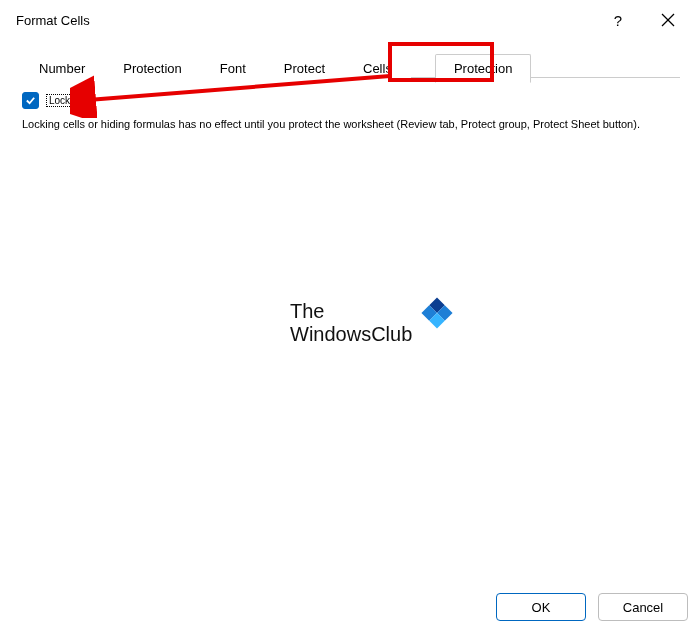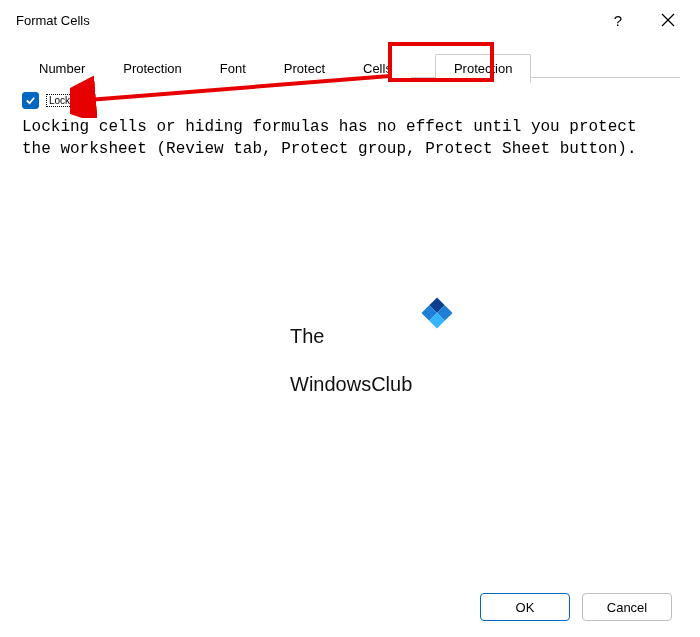--- a/index.html
+++ b/index.html
@@ -97,52 +97,50 @@
   .cb.checked svg { width: 11px; height: 11px; }
   .cb-label {
     font-size: 10px;
   }
   .cb-label.focused {
     border: 1px dotted #000;
     padding: 0 2px;
   }
   .info-text {
     margin-top: 8px;
-    font-size: 16px;
+    font-size: 11px;
     line-height: 1.35;
     max-width: 640px;
-    font-family: Liberation Mono, monospace;
   }
   .watermark {
     position: absolute;
     top: 300px;
     left: 290px;
     display: flex;
     align-items: flex-start;
     gap: 14px;
   }
   .wm-text {
     font-size: 20px;
     line-height: 1.15;
     color: #111;
     font-weight: 400;
-    margin-top: 25px;
   }
   .wm-logo {
     width: 22px;
     height: 22px;
     transform: rotate(45deg);
     margin-top: 2px;
   }
   .wm-logo .q { width: 11px; height: 11px; float: left; }
   .buttons {
     display: flex;
     justify-content: flex-end;
     gap: 12px;
-    padding: 10px 28px 16px 20px;
+    padding: 10px 12px 16px 20px;
   }
   .btn {
     min-width: 90px;
     height: 28px;
     border: 1px solid #bdbdbd;
     border-radius: 4px;
     background: #fff;
     font-size: 13px;
     display: flex;
     align-items: center;

